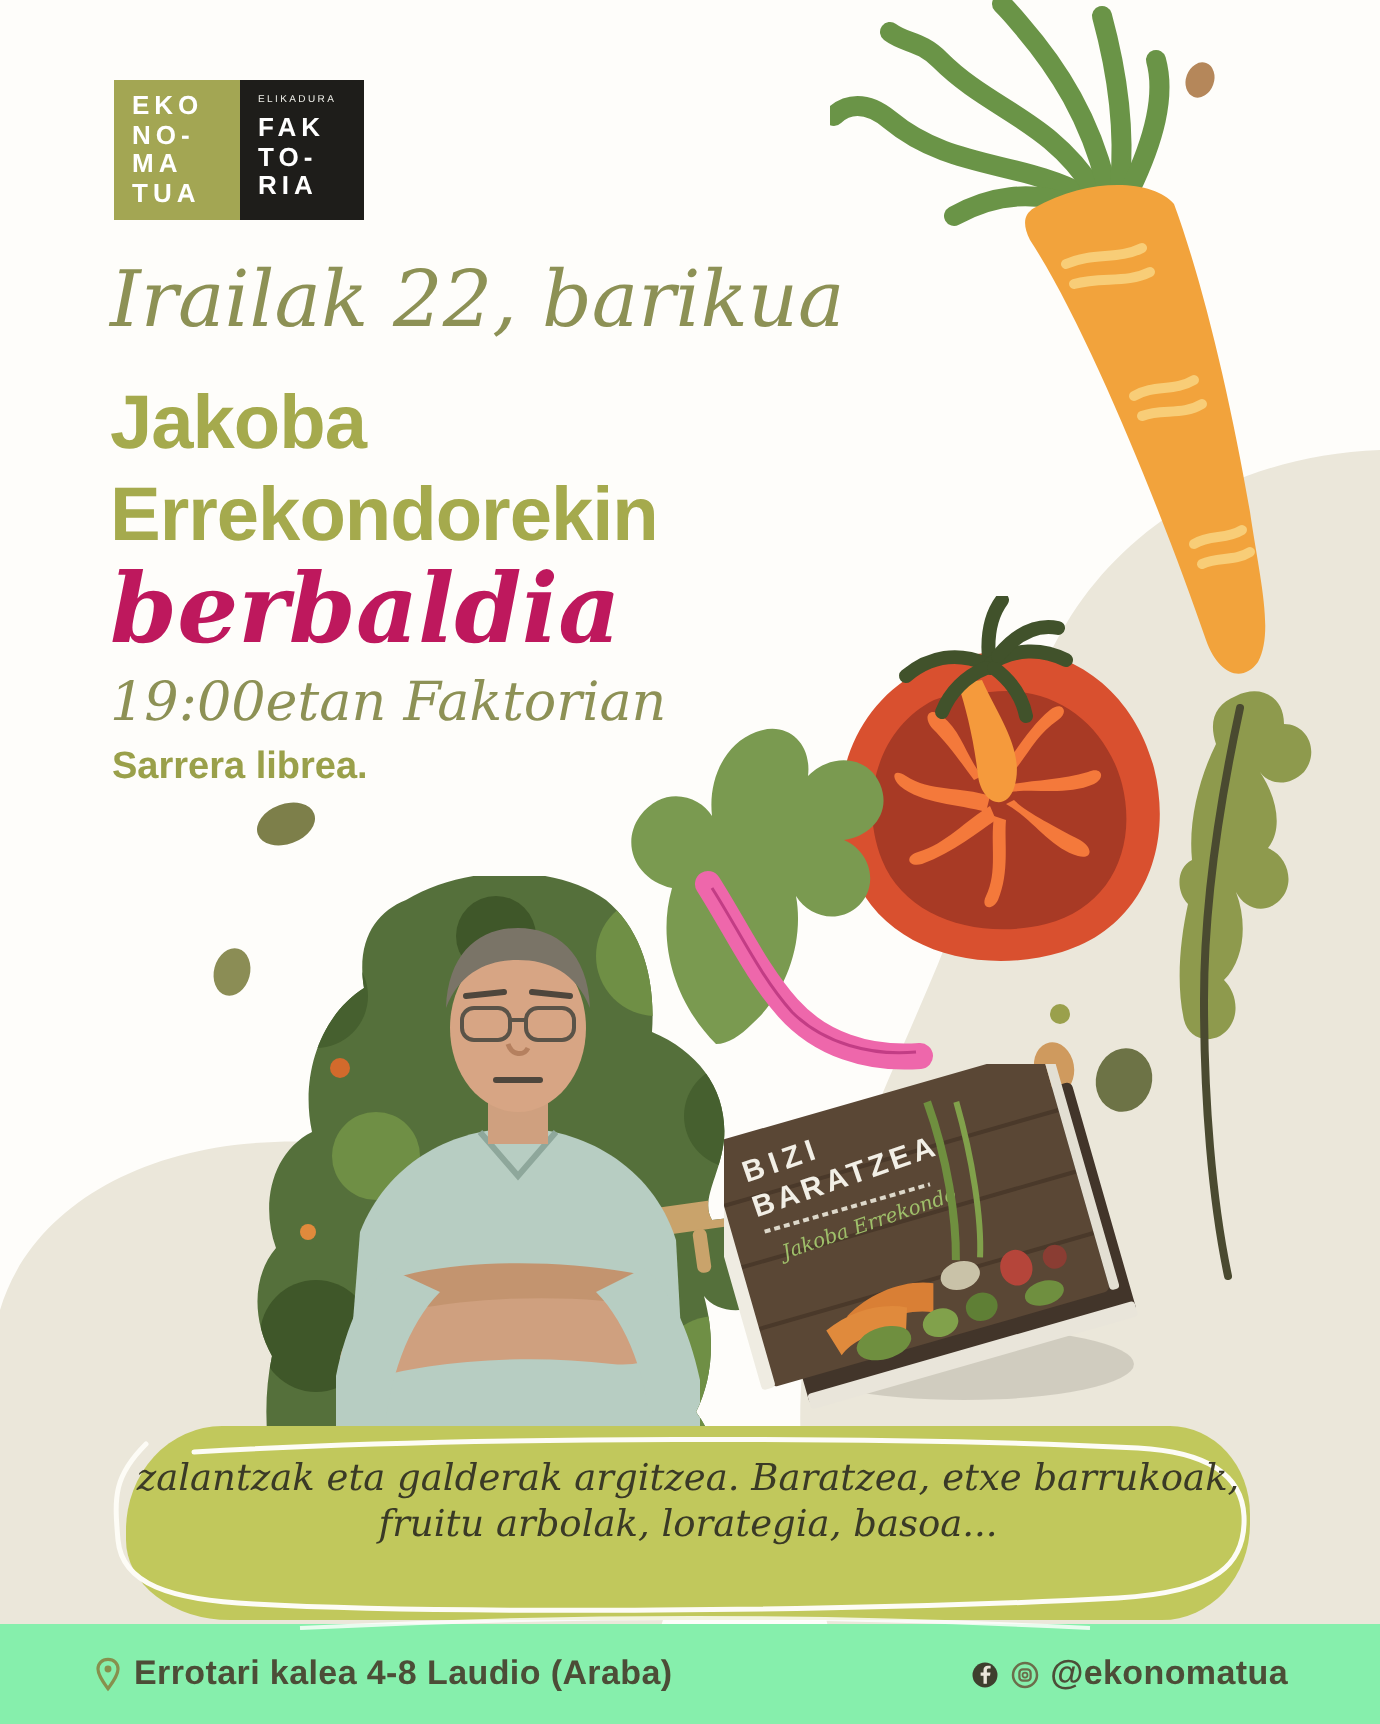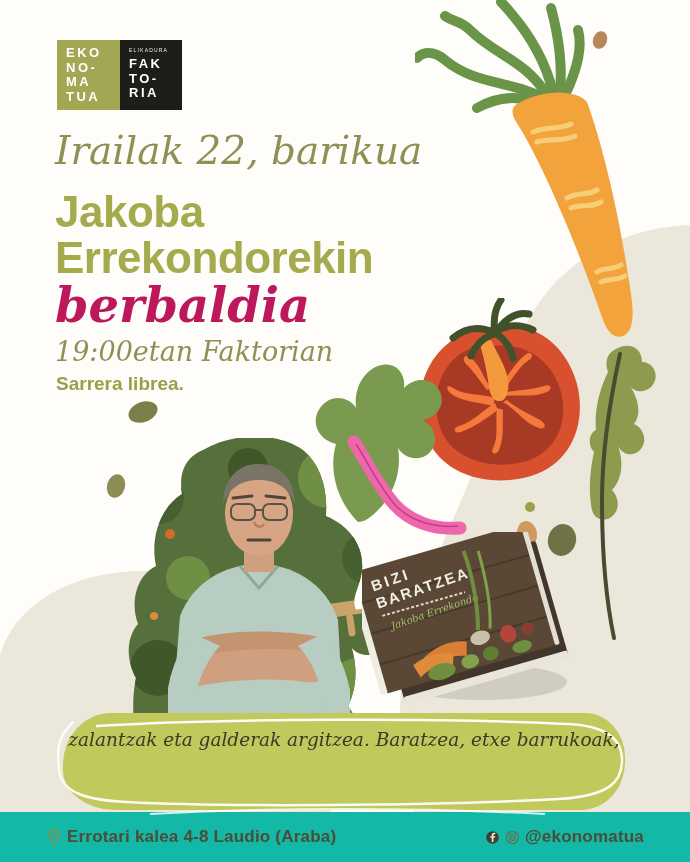--- a/index.html
+++ b/index.html
@@ -18,21 +18,21 @@
     padding:6px 0 0 9px;box-sizing:border-box;}
   .logo-right{width:62px;height:70px;background:#1e1d1a;color:#fff;
     padding:7px 0 0 9px;box-sizing:border-box;}
   .logo-sub{font-size:5px;letter-spacing:1.2px;margin-bottom:4px;color:#efefe9;}
   .logo-right-main{font-weight:bold;font-size:13px;letter-spacing:2.5px;line-height:14.5px;}
   
   .date-line{position:absolute;left:55px;top:128px;z-index:4;
     font-family:"DejaVu Serif",serif;font-style:italic;
     font-size:39px;color:#8d9155;}
   .speaker{position:absolute;left:55px;top:189px;z-index:4;
-    font-weight:bold;font-size:44px;line-height:46px;letter-spacing:-0.5px;
+    font-weight:bold;font-size:38px;line-height:46px;letter-spacing:-0.5px;
     color:#a5aa4d;}
   .event-type{position:absolute;left:55px;top:277px;z-index:4;
     font-family:"DejaVu Serif",serif;font-style:italic;font-weight:bold;
     font-size:48px;color:#be185d;}
   .time-place{position:absolute;left:55px;top:336px;z-index:4;
     font-family:"DejaVu Serif",serif;font-style:italic;
     font-size:27px;color:#8d9155;}
   .admission{position:absolute;left:56px;top:373px;z-index:4;
     font-weight:bold;font-size:19px;color:#9aa04a;}
   
@@ -46,21 +46,21 @@
   
   .desc-box{position:absolute;left:63px;top:713px;width:562px;height:97px;z-index:3;
     background:#c1c85c;
     border-radius:48px 40px 44px 52px / 52px 44px 48px 40px;
     text-align:center;box-sizing:border-box;padding-top:15px;}
   .desc-box .squiggle{position:absolute;left:-14px;top:-5px;pointer-events:none;}
   .desc-line{font-family:"DejaVu Serif",serif;font-style:italic;
     font-size:18.5px;line-height:23px;color:#3a3a26;position:relative;}
   
   .footer{position:absolute;left:0;bottom:0;width:690px;height:50px;z-index:3;
-    background:#14b8a6;display:flex;
+    background:#86efac;display:flex;
     justify-content:space-between;padding:0 46px;box-sizing:border-box;}
   .footer-item{display:flex;align-items:center;gap:5px;
     font-weight:bold;font-size:17px;color:#4c4d37;letter-spacing:0.2px;}
   .footer-arc{position:absolute;left:0;top:-6px;pointer-events:none;}
 </style>
 </head>
 <body>
 
 <div class="poster">
 
@@ -278,20 +278,21 @@
     </g>
   </svg>
 
   <div class="desc-box">
     <svg class="squiggle" width="590" height="108" viewBox="0 0 590 108">
       <path d="M48 18 C 180 10 400 10 520 16 C 556 18 572 30 573 50
                C 574 74 560 88 510 91 C 380 98 170 99 78 94
                C 36 92 12 84 10 62 C 8 40 8 30 24 14" stroke="#fdfcf6" stroke-width="2.5" fill="none" stroke-linecap="round"></path>
     </svg>
     <div class="desc-line">zalantzak eta galderak argitzea. Baratzea, etxe barrukoak,</div>
+    <div class="desc-line">fruitu arbolak, lorategia, basoa...</div>
   </div>
 
   <div class="footer">
     <svg class="footer-arc" width="690" height="10" viewBox="0 0 690 10">
       <path d="M150 8 Q 345 -2 545 8" stroke="#ffffff" stroke-width="2" fill="none" opacity="0.8"></path>
     </svg>
     <div class="footer-item">
       <svg width="16" height="18" viewBox="0 0 24 26">
         <path d="M12 2 C 7.5 2 4.5 5.2 4.5 9.3 C 4.5 14.5 12 24 12 24 C 12 24 19.5 14.5 19.5 9.3 C 19.5 5.2 16.5 2 12 2 Z" fill="none" stroke="#87904d" stroke-width="2.4"></path>
         <circle cx="12" cy="9.3" r="2.6" fill="#87904d"></circle>

